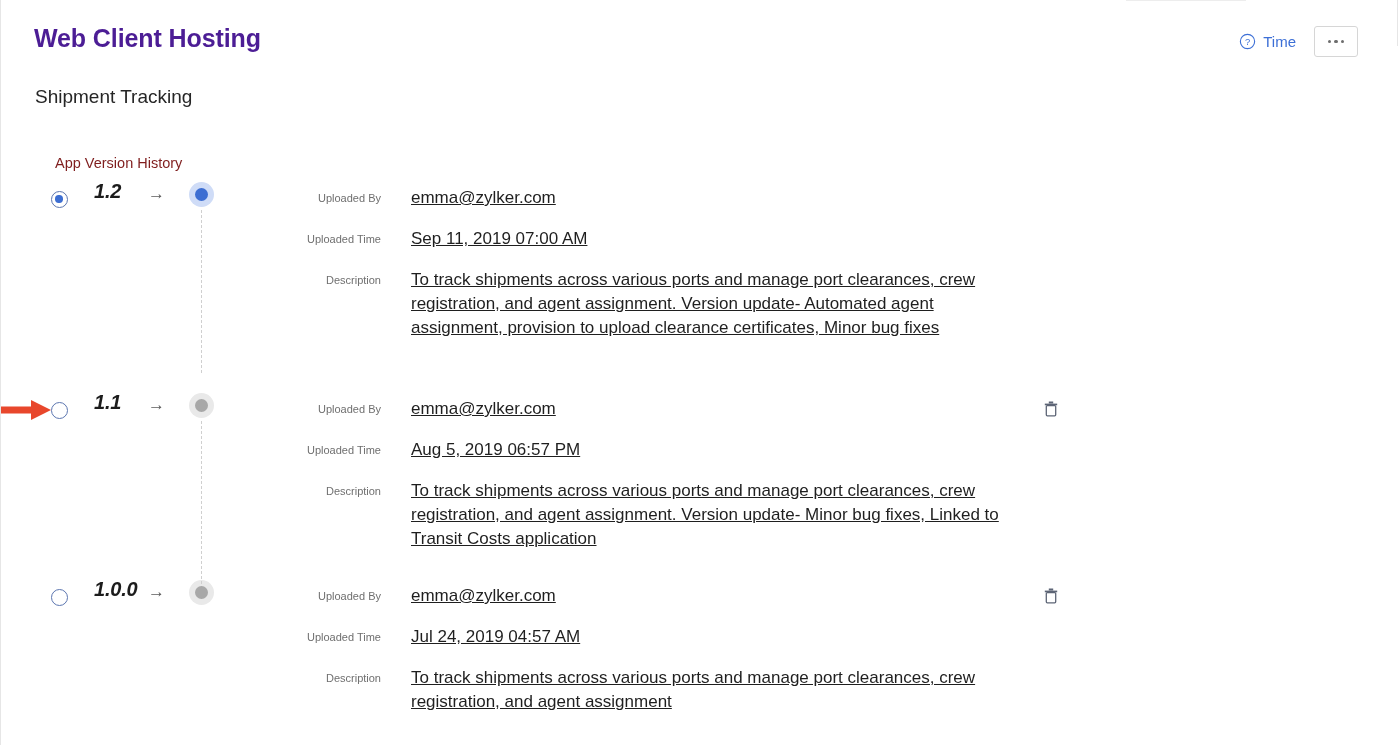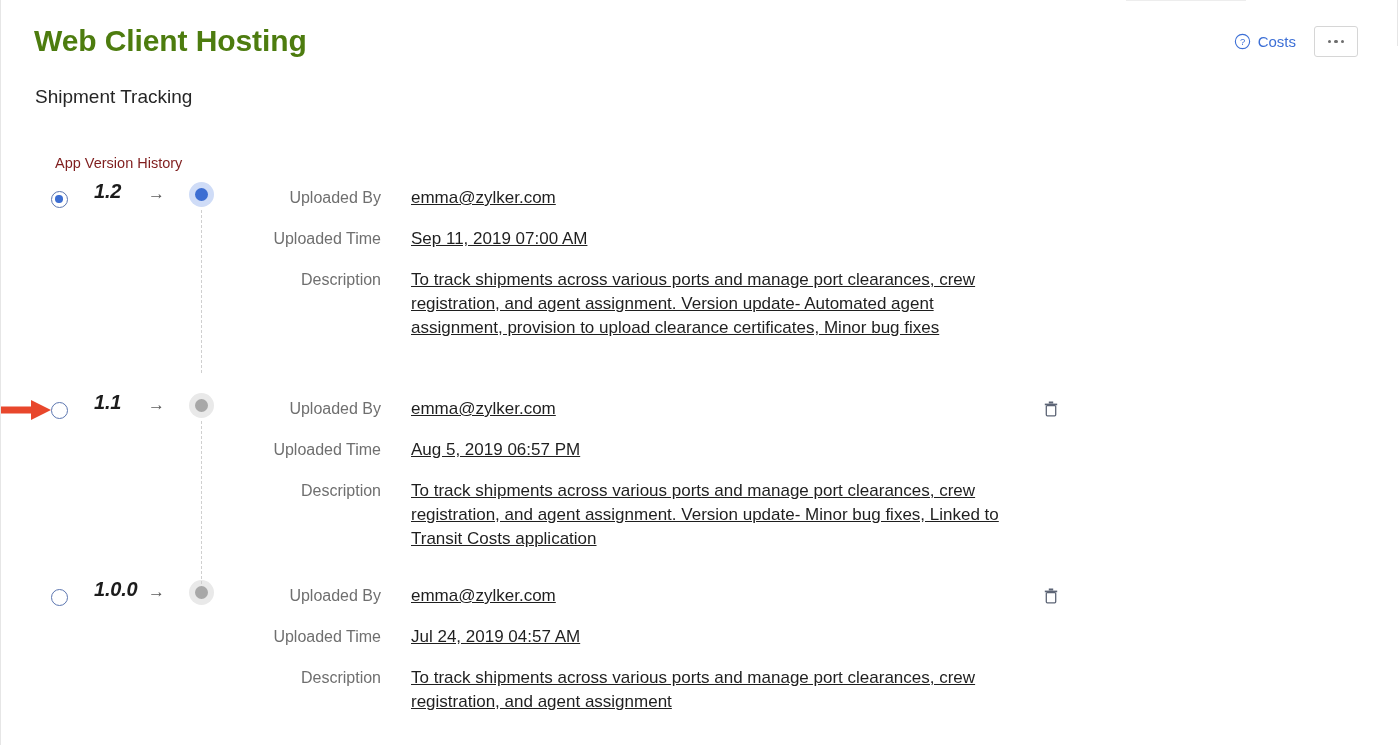--- a/index.html
+++ b/index.html
@@ -44,24 +44,24 @@
     position: absolute;
     top: 18px;
     left: 0;
     right: 0;
     height: 50px;
   }
   .page-title {
     position: absolute;
     left: 33px;
     top: 6px;
-    font-size: 30px;
+    font-size: 25px;
     font-weight: bold;
     letter-spacing: -0.1px;
-    color: #4d7c0f;
+    color: #4c1d95;
   }
   .header-actions {
     position: absolute;
     right: 40px;
     top: 8px;
     display: flex;
     align-items: center;
     gap: 18px;
   }
   .help-link {
@@ -221,21 +221,21 @@
   }
   .detail-line {
     position: relative;
     display: flex;
     align-items: flex-start;
   }
   .detail-label {
     width: 140px;
     flex: 0 0 140px;
     text-align: right;
-    font-size: 16px;
+    font-size: 11px;
     color: #6f6f6f;
     line-height: 24px;
   }
   .detail-value {
     margin-left: 30px;
     font-size: 17px;
     color: #1f1f1f;
     line-height: 24px;
     max-width: 610px;
     text-decoration: underline;
@@ -276,21 +276,21 @@
     <div class="page-title">Web Client Hosting</div>
 
     <div class="header-actions">
       <a class="help-link">
         <span>
           <svg class="help-icon" viewBox="0 0 20 20">
             <circle cx="10" cy="10" r="8.4" fill="none" stroke="#3c6fd6" stroke-width="1.3"></circle>
             <text x="10" y="14.2" text-anchor="middle" font-size="11" font-family="Liberation Sans, sans-serif" fill="#3c6fd6">?</text>
           </svg>
         </span>
-        <span>Costs</span>
+        <span>Time</span>
       </a>
 
       <button class="more-button">
         <span class="dot"></span>
         <span class="dot"></span>
         <span class="dot"></span>
       </button>
     </div>
   </div>
 

